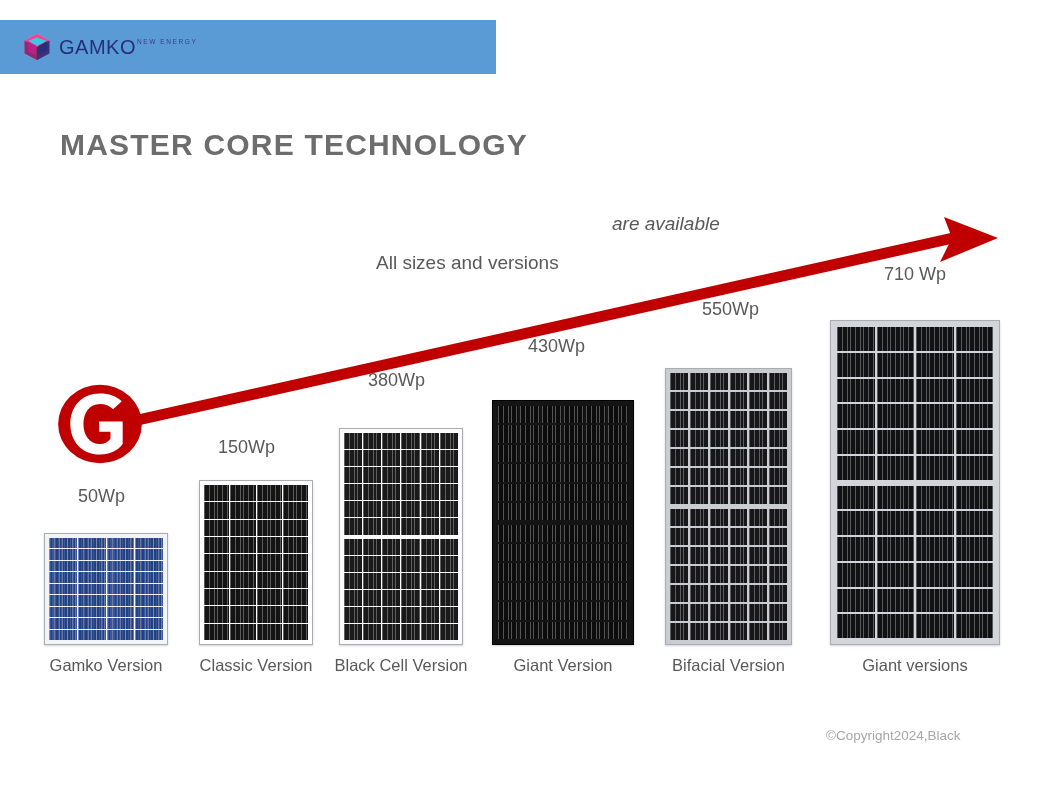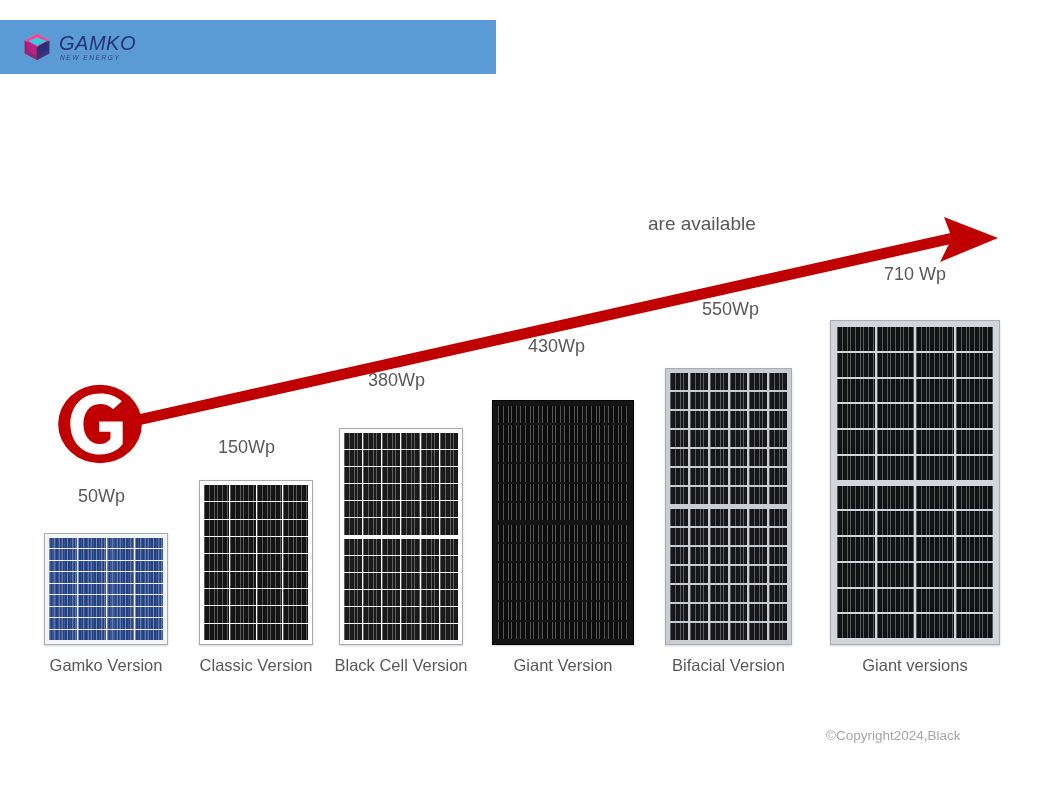--- a/index.html
+++ b/index.html
@@ -16,21 +16,21 @@
   
   .header-bar{
     position:absolute;left:0;top:20px;width:496px;height:54px;
     background:#5b9bd5;
     display:flex;align-items:center;
   }
   .logo-wrap{
     display:flex;align-items:center;margin-left:22px;
   }
   .logo-cube{width:30px;height:30px;flex:0 0 30px;margin-right:7px;}
-  .logo-text{display:flex;flex-direction:column;line-height:1;font-style:italic;}
+  .logo-text{display:flex;flex-direction:row;line-height:1;}
   .logo-name{
     font-family:"Liberation Sans", sans-serif;
     font-size:20px;letter-spacing:.5px;color:#26307a;font-weight:400;
   }
   .logo-sub{
     font-size:6.5px;letter-spacing:1.6px;color:#3a4080;
     margin-top:2px;margin-left:1px;
   }
   .header-title{
     margin-left:46px;
@@ -47,21 +47,21 @@
     font-size:30px;font-weight:bold;color:#6d6d6d;letter-spacing:1.2px;
   }
   .sub-title{
     position:absolute;left:60px;top:176px;
     font-size:20px;color:#c00000;
   }
   .sub-title b{font-weight:bold;}
 
   
   .anno{position:absolute;color:#595959;font-size:19px;white-space:nowrap;}
-  .anno-available{left:648px;top:213px;}
+  .anno-available{left:612px;top:213px;font-style:italic;}
   .anno-sizes{left:376px;top:252px;}
 
   
   .arrow-svg{position:absolute;left:0;top:0;width:1060px;height:795px;pointer-events:none;}
 
   
   .g-logo{position:absolute;left:56px;top:383px;width:88px;height:82px;}
 
   
   .wp{position:absolute;color:#595959;font-size:18px;white-space:nowrap;}
@@ -125,22 +125,24 @@
         <polygon points="20,30 46,46 46,78 20,64" fill="#c0208c" opacity="0.85"></polygon>
         <path d="M50,6 L8,28 L8,72 L50,94 L92,72 L92,28 Z" fill="none" stroke="#ffffff" stroke-width="1" opacity="0.25"></path>
       </svg>
       <span class="logo-text">
         <span class="logo-name">GAMKO</span>
         <span class="logo-sub">NEW ENERGY</span>
       </span>
     </div>
   </div>
 
+  <div class="main-title">MASTER CORE TECHNOLOGY</div>
 
   <div class="anno anno-available">are available</div>
+  <div class="anno anno-sizes">All sizes and versions</div>
 
   <svg class="arrow-svg" viewBox="0 0 1060 795">
     <path d="M 120 424 L 962 236" stroke="#c00000" stroke-width="11" fill="none" stroke-linecap="butt"></path>
     <path d="M 998 238 L 944 217 L 952 238 L 940 262 Z" fill="#c00000"></path>
   </svg>
 
   <svg class="g-logo" viewBox="0 0 100 94">
     <ellipse cx="50" cy="47" rx="48" ry="45" fill="#c00000"></ellipse>
     <path d="M50,12 C29,12 16,27 16,47 C16,67 29,82 50,82 C62,82 71,77 76,70 L76,44 L49,44 L49,56 L62,56 L62,64 C59,68 55,70 50,70 C38,70 31,60 31,47 C31,34 38,24 50,24 C56,24 61,26 65,30 L75,21 C69,15 60,12 50,12 Z" fill="#ffffff"></path>
   </svg>

